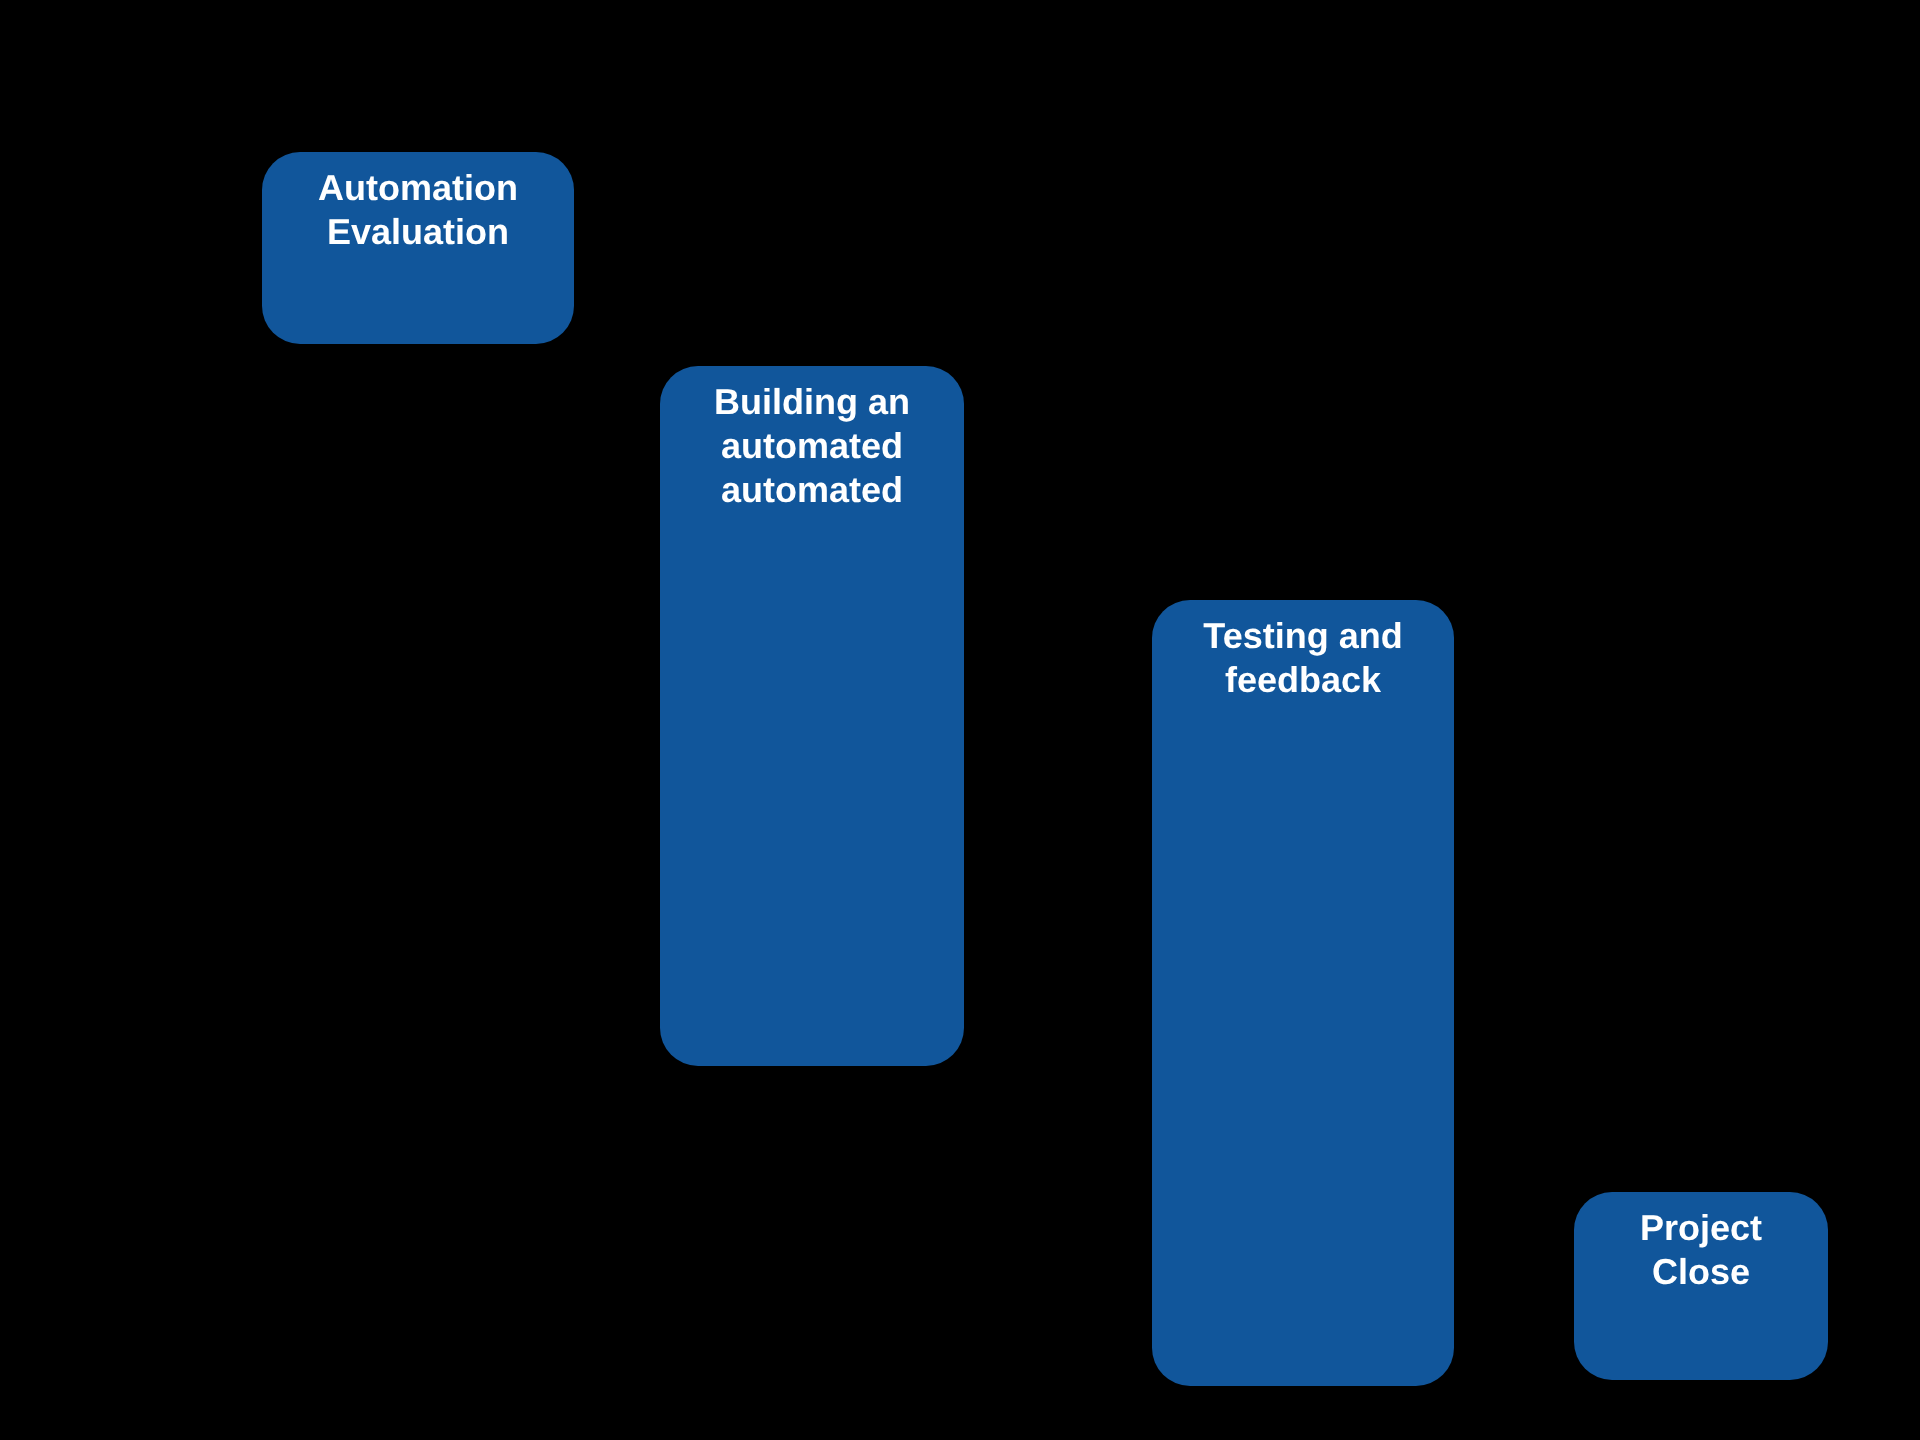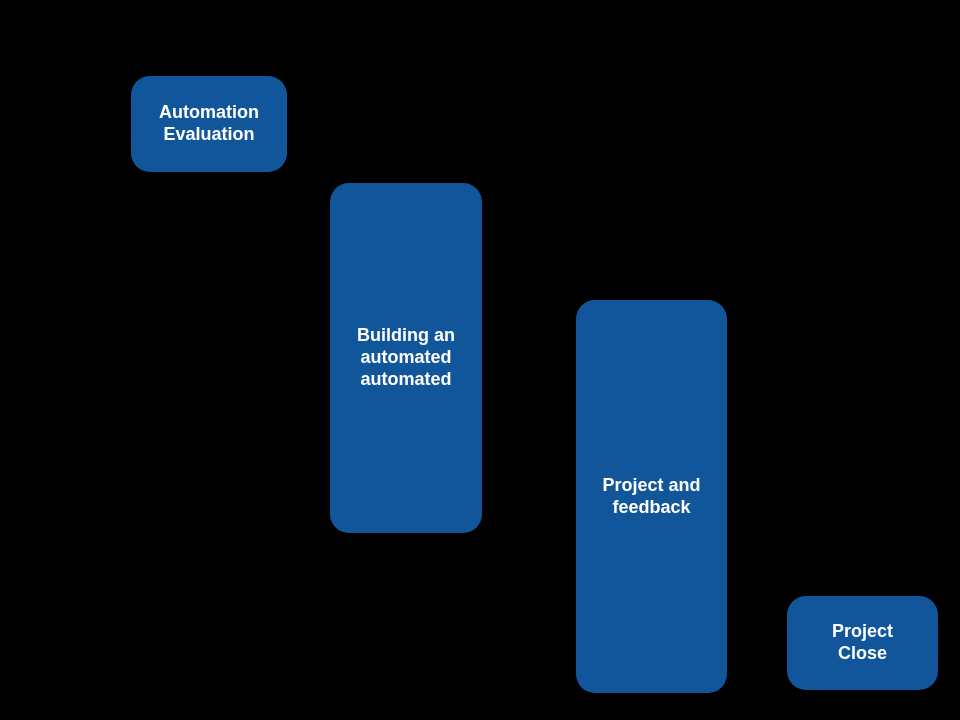--- a/index.html
+++ b/index.html
@@ -13,52 +13,52 @@
     height: 720px;
     background: #000000;
     overflow: hidden;
     font-family: "Liberation Sans", "DejaVu Sans", sans-serif;
   }
   .node {
     position: absolute;
     background: #11569B;
     border-radius: 19px;
     display: flex;
-    align-items: center;
+    align-items: flex-start;
     justify-content: center;
     box-sizing: border-box;
     padding: 8px 18px;
   }
   .node .label {
     color: #FFFFFF;
     font-size: 18px;
     font-weight: bold;
     line-height: 1.22;
     text-align: center;
   }
   
   .node-1 { left: 131px; top:  76px; width: 156px; height:  96px; }
   .node-2 { left: 330px; top: 183px; width: 152px; height: 350px; }
   .node-3 { left: 576px; top: 300px; width: 151px; height: 393px; }
-  .node-4 { left: 787px; top: 596px; width: 151px; height:  94px; }
+  .node-4 { left: 787px; top: 596px; width: 127px; height:  94px; }
 </style>
 </head>
 <body>
 
 <div class="canvas">
 
   <div class="node node-1">
     <span class="label">Automation Evaluation</span>
   </div>
 
   <div class="node node-2">
     <span class="label">Building an automated automated</span>
   </div>
 
   <div class="node node-3">
-    <span class="label">Project and feedback</span>
+    <span class="label">Testing and feedback</span>
   </div>
 
   <div class="node node-4">
     <span class="label">Project Close</span>
   </div>
 
 </div>
 
 </body></html>

